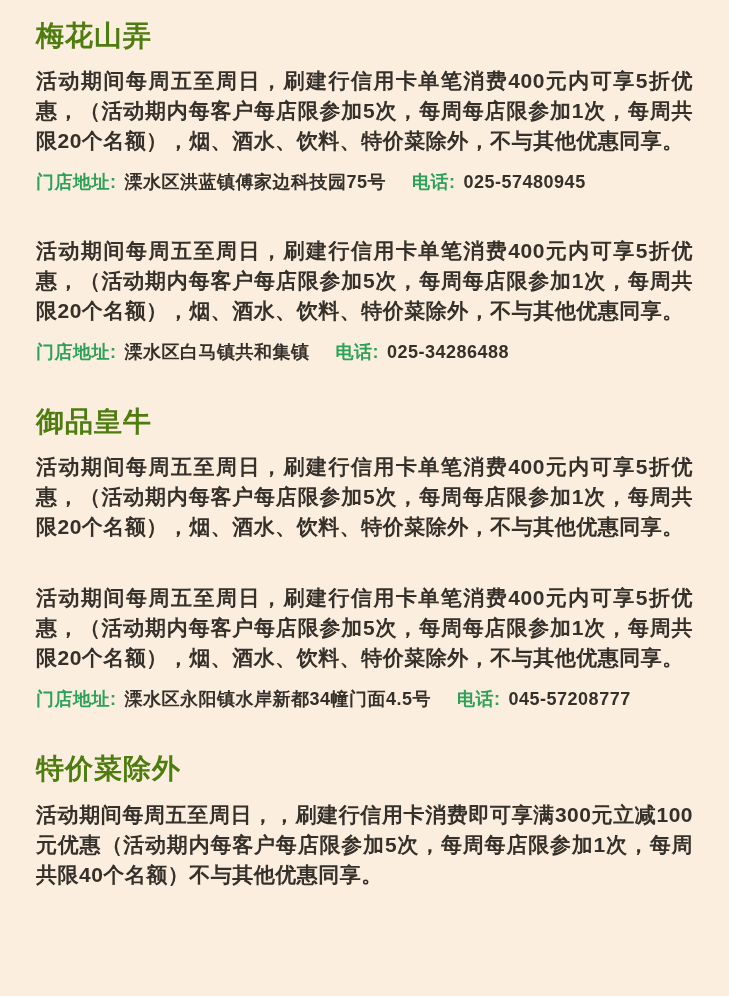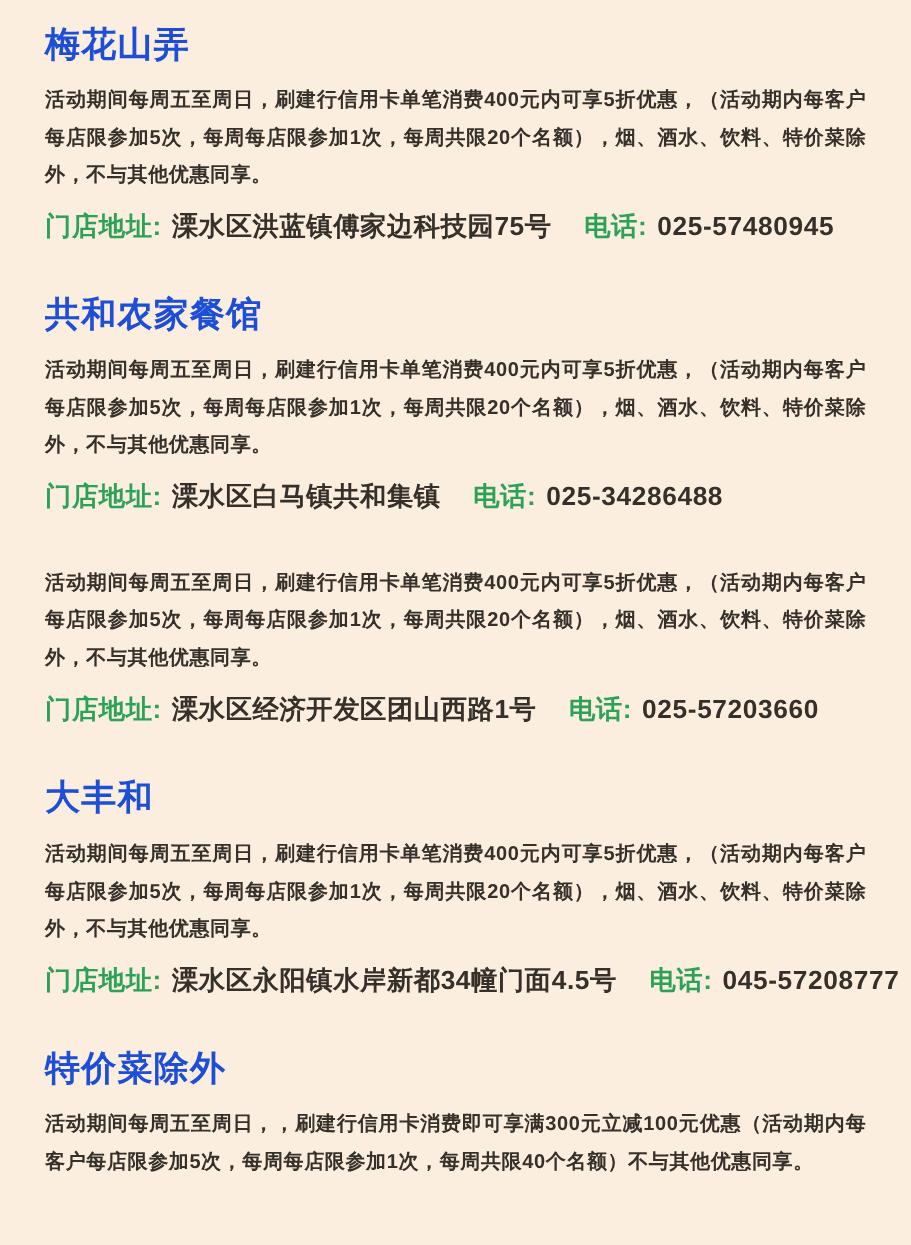--- a/index.html
+++ b/index.html
@@ -19,34 +19,34 @@
   .page {
     padding: 20px 36px 0 36px;
   }
   .merchant {
     margin-bottom: 41px;
   }
   .merchant-name {
     margin: 0 0 14px 0;
     font-size: 28px;
     line-height: 1.15;
-    color: #1d4ed8;
+    color: #4d7c0f;
     letter-spacing: 1px;
   }
   .merchant-desc {
     margin: 0;
     max-width: 662px;
-    font-size: 16px;
+    font-size: 21px;
     line-height: 30px;
     text-align: justify;
     letter-spacing: 0.5px;
   }
   .merchant-contact {
     margin: 13px 0 0 0;
-    font-size: 21px;
+    font-size: 18px;
     line-height: 26px;
     letter-spacing: 0.5px;
     white-space: nowrap;
   }
   .contact-label {
     color: #2ca158;
     margin-right: 8px;
   }
   .phone-label {
     margin-left: 26px;
@@ -62,36 +62,32 @@
   <div id="merchant-list">
   <section class="merchant">
     <h2 class="merchant-name">梅花山弄</h2>
     <p class="merchant-desc">活动期间每周五至周日，刷建行信用卡单笔消费400元内可享5折优惠，（活动期内每客户每店限参加5次，每周每店限参加1次，每周共限20个名额），烟、酒水、饮料、特价菜除外，不与其他优惠同享。</p>
     <p class="merchant-contact">
       <span class="contact-label">门店地址:</span><span class="contact-value">溧水区洪蓝镇傅家边科技园75号</span><span class="contact-label phone-label">电话:</span><span class="contact-value">025-57480945</span>
     </p>
   </section>
 
   <section class="merchant">
-    <h2 class="merchant-name">共和农家餐馆</h2>
     <p class="merchant-desc">活动期间每周五至周日，刷建行信用卡单笔消费400元内可享5折优惠，（活动期内每客户每店限参加5次，每周每店限参加1次，每周共限20个名额），烟、酒水、饮料、特价菜除外，不与其他优惠同享。</p>
     <p class="merchant-contact">
       <span class="contact-label">门店地址:</span><span class="contact-value">溧水区白马镇共和集镇</span><span class="contact-label phone-label">电话:</span><span class="contact-value">025-34286488</span>
     </p>
   </section>
 
   <section class="merchant">
+    <h2 class="merchant-name">御品皇牛</h2>
     <p class="merchant-desc">活动期间每周五至周日，刷建行信用卡单笔消费400元内可享5折优惠，（活动期内每客户每店限参加5次，每周每店限参加1次，每周共限20个名额），烟、酒水、饮料、特价菜除外，不与其他优惠同享。</p>
-    <p class="merchant-contact">
-      <span class="contact-label">门店地址:</span><span class="contact-value">溧水区经济开发区团山西路1号</span><span class="contact-label phone-label">电话:</span><span class="contact-value">025-57203660</span>
-    </p>
   </section>
 
   <section class="merchant">
-    <h2 class="merchant-name">大丰和</h2>
     <p class="merchant-desc">活动期间每周五至周日，刷建行信用卡单笔消费400元内可享5折优惠，（活动期内每客户每店限参加5次，每周每店限参加1次，每周共限20个名额），烟、酒水、饮料、特价菜除外，不与其他优惠同享。</p>
     <p class="merchant-contact">
       <span class="contact-label">门店地址:</span><span class="contact-value">溧水区永阳镇水岸新都34幢门面4.5号</span><span class="contact-label phone-label">电话:</span><span class="contact-value">045-57208777</span>
     </p>
   </section>
 
   <section class="merchant">
     <h2 class="merchant-name">特价菜除外</h2>
     <p class="merchant-desc">活动期间每周五至周日，，刷建行信用卡消费即可享满300元立减100元优惠（活动期内每客户每店限参加5次，每周每店限参加1次，每周共限40个名额）不与其他优惠同享。</p>
 

